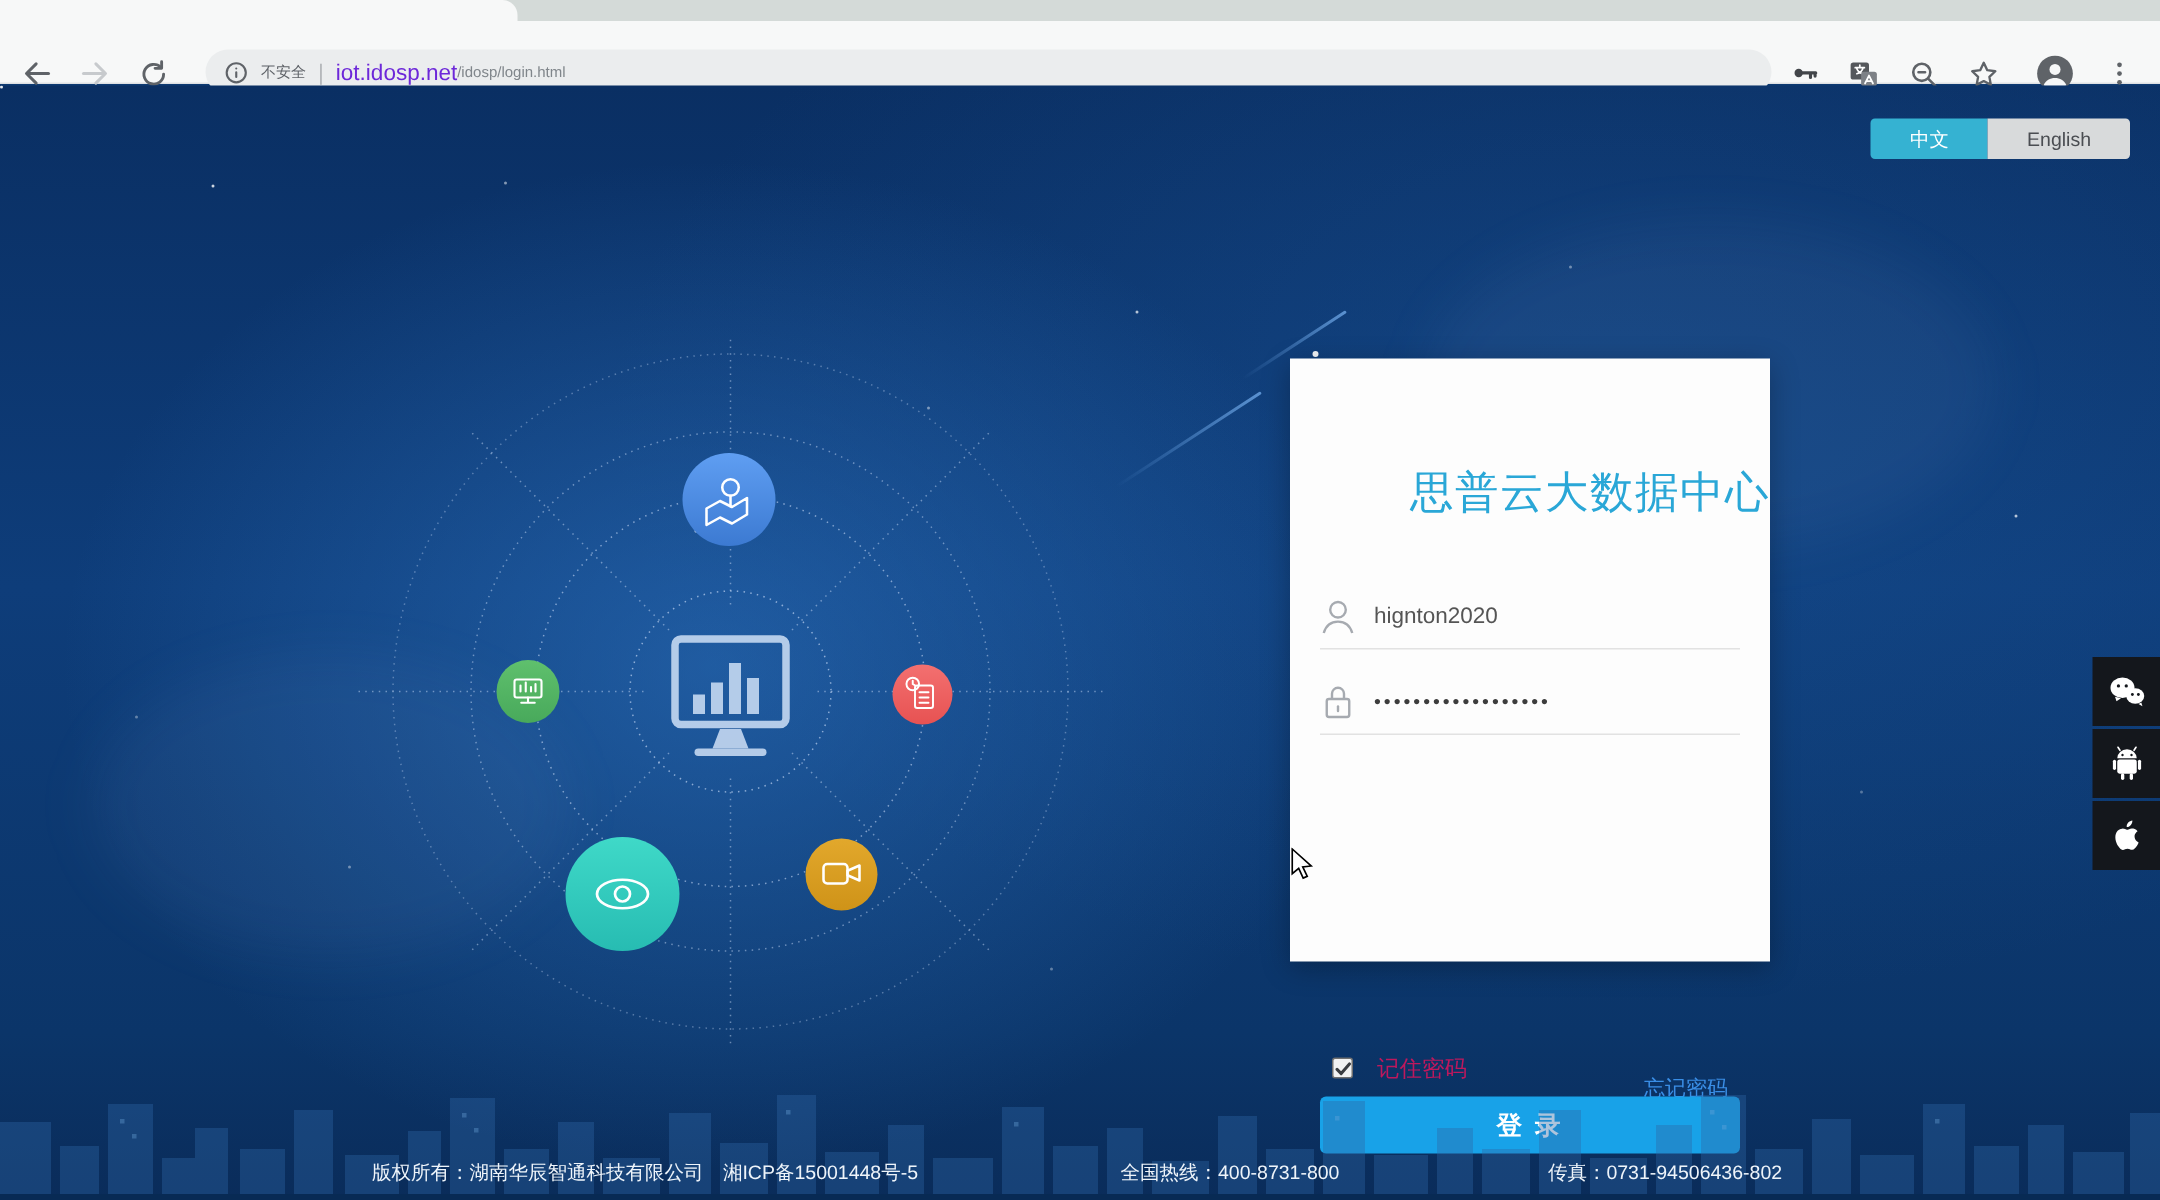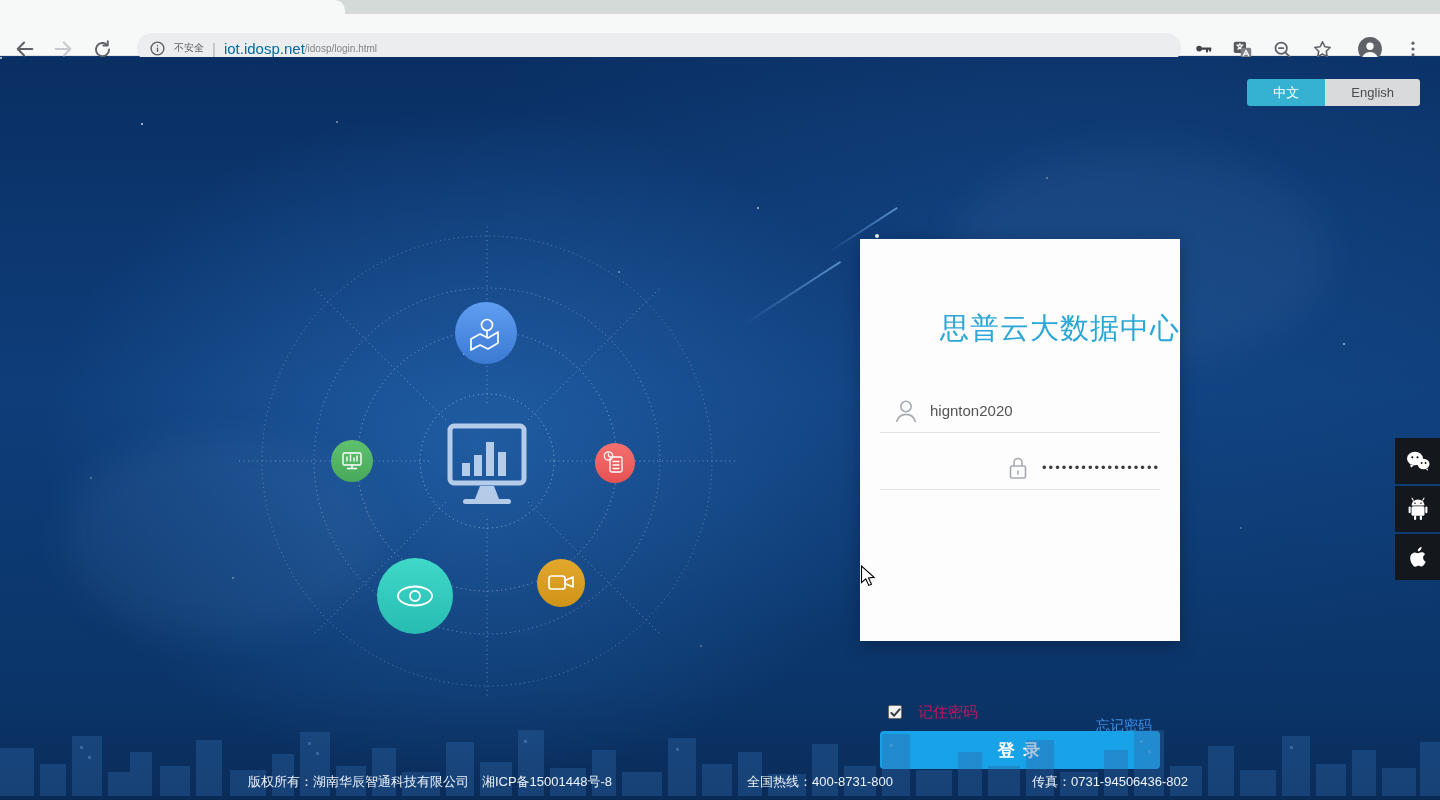--- a/index.html
+++ b/index.html
@@ -7,21 +7,21 @@
   .stage { position:relative; width:1440px; height:800px; background:#0d3a72; }
 
   
   .tabstrip { position:absolute; left:0; top:0; width:1440px; height:14px; background:#d4dad8; }
   .active-tab { position:absolute; left:0; top:0; width:345px; height:14px; background:#f7f8f8; border-top-right-radius:10px; }
   .toolbar { position:absolute; left:0; top:14px; width:1440px; height:42px; background:#f7f8f8; border-bottom:1px solid #dfe1e4; }
   .tb-icon { position:absolute; top:21px; width:28px; height:28px; display:flex; align-items:center; justify-content:center; cursor:pointer; }
   .omnibox { position:absolute; left:137px; top:19px; width:1044px; height:30px; background:#ebedee; border-radius:15px; display:flex; align-items:center; padding:0 12px; }
   .omni-sec { color:#5f6368; font-size:10px; margin:0 6px 0 8px; }
   .omni-sep { color:#b4b7ba; font-size:15px; margin:0 8px 0 2px; }
-  .omni-host { color:#0369a1; font-size:15px;text-align:center; }
+  .omni-host { color:#6d28d9; font-size:15px;text-align:center; }
   .omni-path { color:#80868b; font-size:10px; }
 
   
   .page { position:absolute; left:0; top:57px; width:1440px; height:743px; overflow:hidden;
     background:
       radial-gradient(620px 480px at 33% 52%, rgba(47,118,196,.55), rgba(47,118,196,0) 70%),
       radial-gradient(900px 520px at 75% 30%, rgba(30,90,160,.35), rgba(30,90,160,0) 75%),
       linear-gradient(180deg,#0a2f63 0%, #0e3d7a 45%, #0b3569 85%, #0a2c5a 100%);
   }
   .map-blob { position:absolute; border-radius:50%; filter:blur(18px); background:rgba(150,190,230,.06); }
@@ -39,21 +39,21 @@
   .lang-btn { min-width:52px; height:27px; font-size:13px; display:flex; align-items:center; justify-content:center; cursor:pointer; padding:0 26px; }
   .lang-zh { background:#35b2d2; color:#fff; border-radius:3px 0 0 3px; }
   .lang-en { background:#d8dadb; color:#4a4d52; border-radius:0 3px 3px 0; }
 
   
   .orbit { position:absolute; left:237px; top:154px; }
 
   
   .card { position:absolute; left:860px; top:182px; width:320px; height:402px; background:#fdfdfd; box-shadow:0 4px 18px rgba(0,0,0,.28); }
   .card-title { position:absolute; left:0; top:70px; width:100%; text-align:right; font-size:29px; letter-spacing:1px; color:#2aa7d7; }
-  .field { position:absolute; left:20px; width:280px; height:44px; border-bottom:1px solid #e2e2e2; display:flex; align-items:center;justify-content:flex-end; }
+  .field { position:absolute; left:20px; width:280px; height:44px; border-bottom:1px solid #e2e2e2; display:flex; align-items:center; }
   .field-user { top:150px; }
   .field-pass { top:207px; }
   .field-input { border:none; outline:none; background:transparent; font-size:15px; color:#555; width:230px; font-family:"Liberation Sans", sans-serif; }
   .pass-dots { font-size:13px; letter-spacing:2px; color:#3d3d3d; }
   .f-icon { width:24px; height:26px; margin-right:12px; flex:0 0 auto; }
   .remember-row { position:absolute; left:28px; top:450px; width:264px; display:flex; align-items:center; }
   .checkbox { width:14px; height:14px; border:1px solid #6f6f6f; background:#f2f2f2; border-radius:2px; display:flex; align-items:center; justify-content:center; cursor:pointer; }
   .remember-label { font-size:15px; color:#be185d; margin-left:16px; cursor:default; }
   .forgot { margin-left:auto; font-size:14px; color:#3a8ee6; cursor:pointer; text-decoration:none;margin-top:28px; }
   .login-btn { position:absolute; left:20px; top:492px; width:280px; height:38px; background:#18a2e8; border:none; border-radius:4px; color:#fff; font-size:17px; font-weight:bold; letter-spacing:2px; cursor:pointer; font-family:"Liberation Sans", sans-serif; }
@@ -384,19 +384,19 @@
           <rect x="316" y="30" width="3" height="3"></rect>
           <rect x="524" y="18" width="3" height="3"></rect>
           <rect x="676" y="26" width="3" height="3"></rect>
           <rect x="890" y="22" width="3" height="3"></rect>
           <rect x="1140" y="18" width="3" height="3"></rect>
           <rect x="1148" y="28" width="3" height="3"></rect>
           <rect x="1290" y="24" width="3" height="3"></rect>
       </g>
     </svg>
     <div class="footer">
-      <span class="f-copy">版权所有：湖南华辰智通科技有限公司　湘ICP备15001448号-8</span>
+      <span class="f-copy">版权所有：湖南华辰智通科技有限公司　湘ICP备15001448号-5</span>
       <span class="f-hot">全国热线：400-8731-800</span>
       <span class="f-fax">传真：0731-94506436-802</span>
     </div>
     <div class="bottom-strip"></div>
   </div>
 </div>
 
 </body></html>

